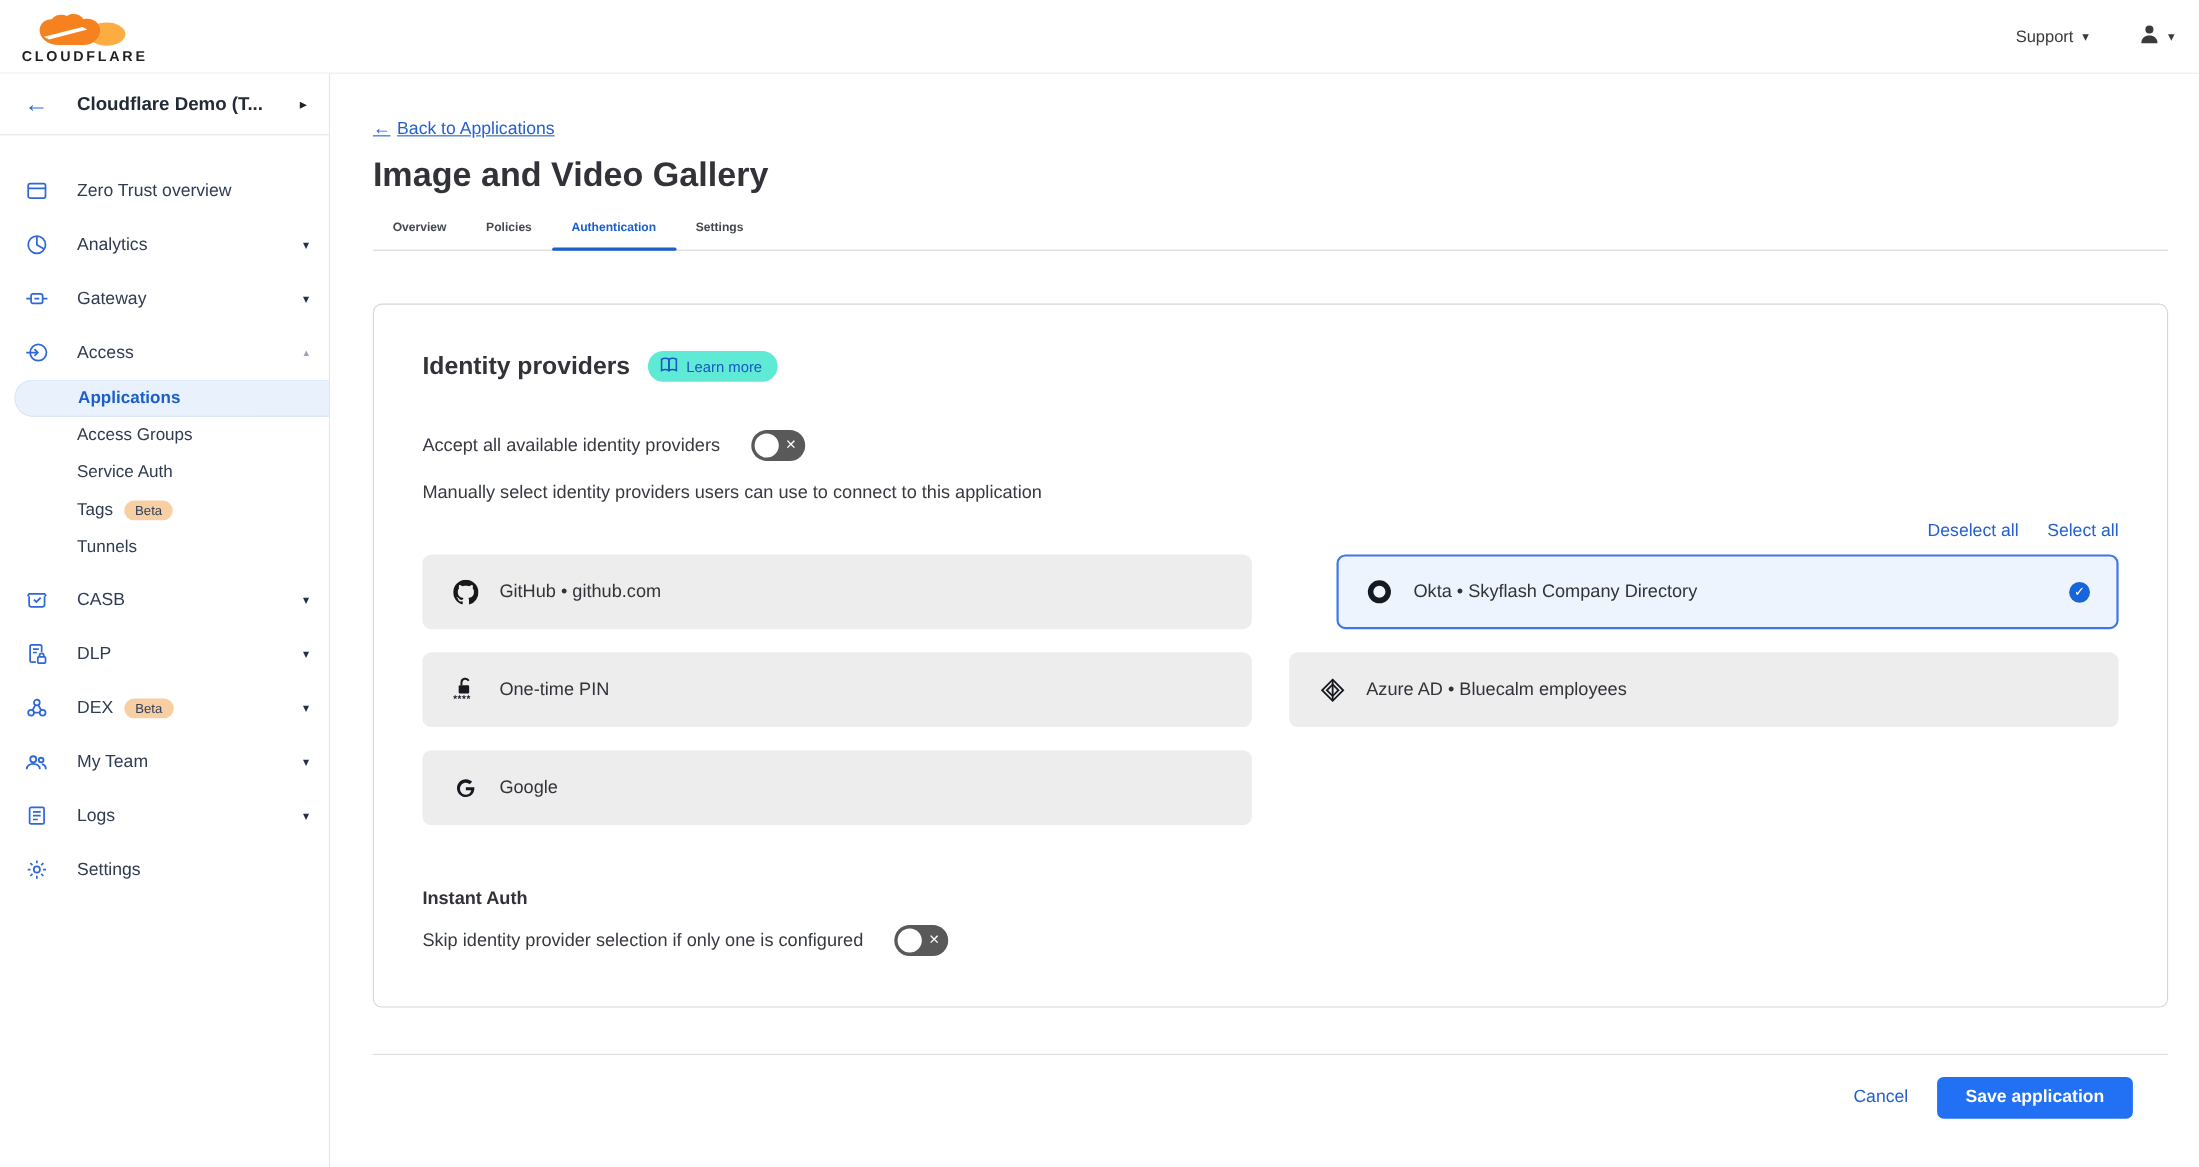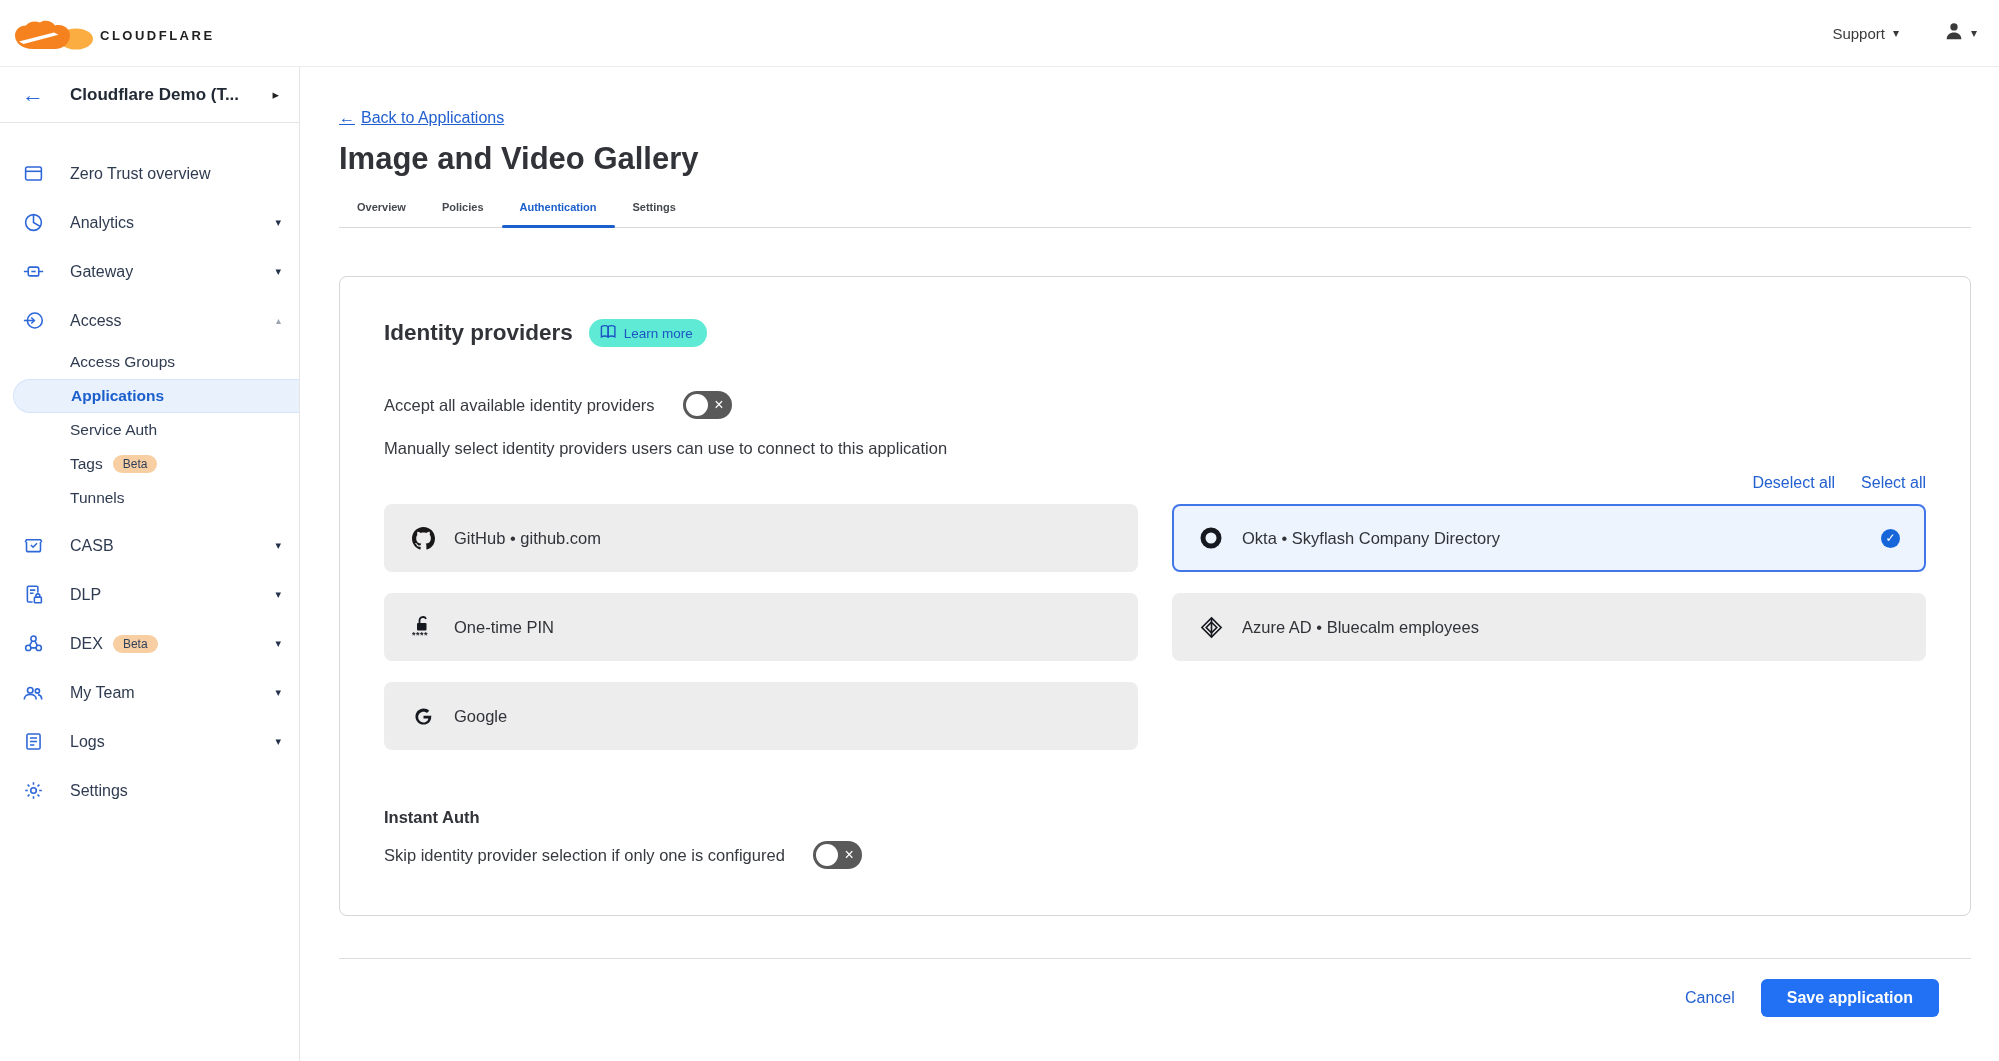--- a/index.html
+++ b/index.html
@@ -2,21 +2,21 @@
 <html><head>
 <meta charset="utf-8">
 <style>
   * { margin:0; padding:0; box-sizing:border-box; }
   html,body { width:1999px; height:1061px; overflow:hidden; background:#fff;
     font-family:"Liberation Sans", sans-serif; color:#36393f; }
 
   
   .topbar { height:67px; display:flex; align-items:center; justify-content:space-between;
     padding:0 22px 0 12px; border-bottom:1px solid #ececec; background:#fff; }
-  .logo { display:flex; flex-direction:row; align-items:center; width:130px; padding-top:4px; }
+  .logo { display:flex; flex-direction:column; align-items:center; width:130px; padding-top:4px; }
   .logo svg { display:block; }
   .logo-text { font-size:13px; font-weight:800; letter-spacing:2.5px; color:#1f1f1f; margin-top:1px; }
   .topbar-right { display:flex; align-items:center; gap:44px; }
   .support { display:flex; align-items:center; gap:8px; font-size:15px; color:#3a3a3a; cursor:pointer; }
   .caret-dark { font-size:12px; color:#3a3a3a; line-height:1; }
   .user-menu { display:flex; align-items:center; gap:6px; cursor:pointer; }
 
   
   .shell { display:flex; height:994px; }
 
@@ -71,21 +71,21 @@
     font-size:16px; line-height:1; }
   .manual-text { margin-top:20px; font-size:16.5px; color:#36393f; }
   .select-links { display:flex; justify-content:flex-end; gap:26px; margin:16px 0 12px;
     font-size:16px; }
   .select-links span { color:#2360cf; cursor:pointer; }
   .provider-grid { display:grid; grid-template-columns:1fr 1fr; column-gap:34px; row-gap:21px; }
   .tile { height:68px; background:#ededee; border-radius:8px; display:flex; align-items:center;
     padding:0 26px; cursor:pointer; }
   .tile-icon { width:26px; display:flex; justify-content:center; align-items:center; flex-shrink:0; }
   .tile-label { margin-left:18px; font-size:16.5px; color:#313338; }
-  .tile.selected { background:#edf4fd; border:2px solid #4076e8; padding:0 24px; }
+  .tile.selected { background:#edf4fd; border:2px solid #4076e8; padding:0 24px;margin-left:43px; }
   .check-circle { margin-left:auto; width:19px; height:19px; border-radius:50%; background:#1766d9;
     color:#fff; font-size:12px; display:flex; align-items:center; justify-content:center; }
   .instant-head { margin-top:58px; font-size:16.5px; font-weight:700; color:#313338; }
   .skip-row { margin-top:14px; }
 
   
   .footer-rule { margin-top:42px; border-top:1px solid #dcdcdc; }
   .footer-actions { margin-top:20px; display:flex; justify-content:flex-end; align-items:center;
     gap:26px; padding-right:32px; }
   .cancel-link { font-size:16px; color:#2360cf; cursor:pointer; }
@@ -174,25 +174,25 @@
             <circle cx="13.5" cy="12" r="8.5"></circle>
             <path d="M1 12 H13"></path>
               <path d="M9.5 8.5 L13 12 L9.5 15.5"></path>
           </svg>
         </span>
         <span class="nav-label">Access</span>
         <span class="nav-caret up">▴</span>
       </div>
 
       <div class="subnav">
+        <div class="sub-item active">
+          <span>Applications</span>
+        </div>
         <div class="sub-item">
           <span>Access Groups</span>
-        </div>
-        <div class="sub-item active">
-          <span>Applications</span>
         </div>
         <div class="sub-item">
           <span>Service Auth</span>
         </div>
         <div class="sub-item">
           <span>Tags</span>
           <span class="beta">Beta</span>
         </div>
         <div class="sub-item">
           <span>Tunnels</span>

